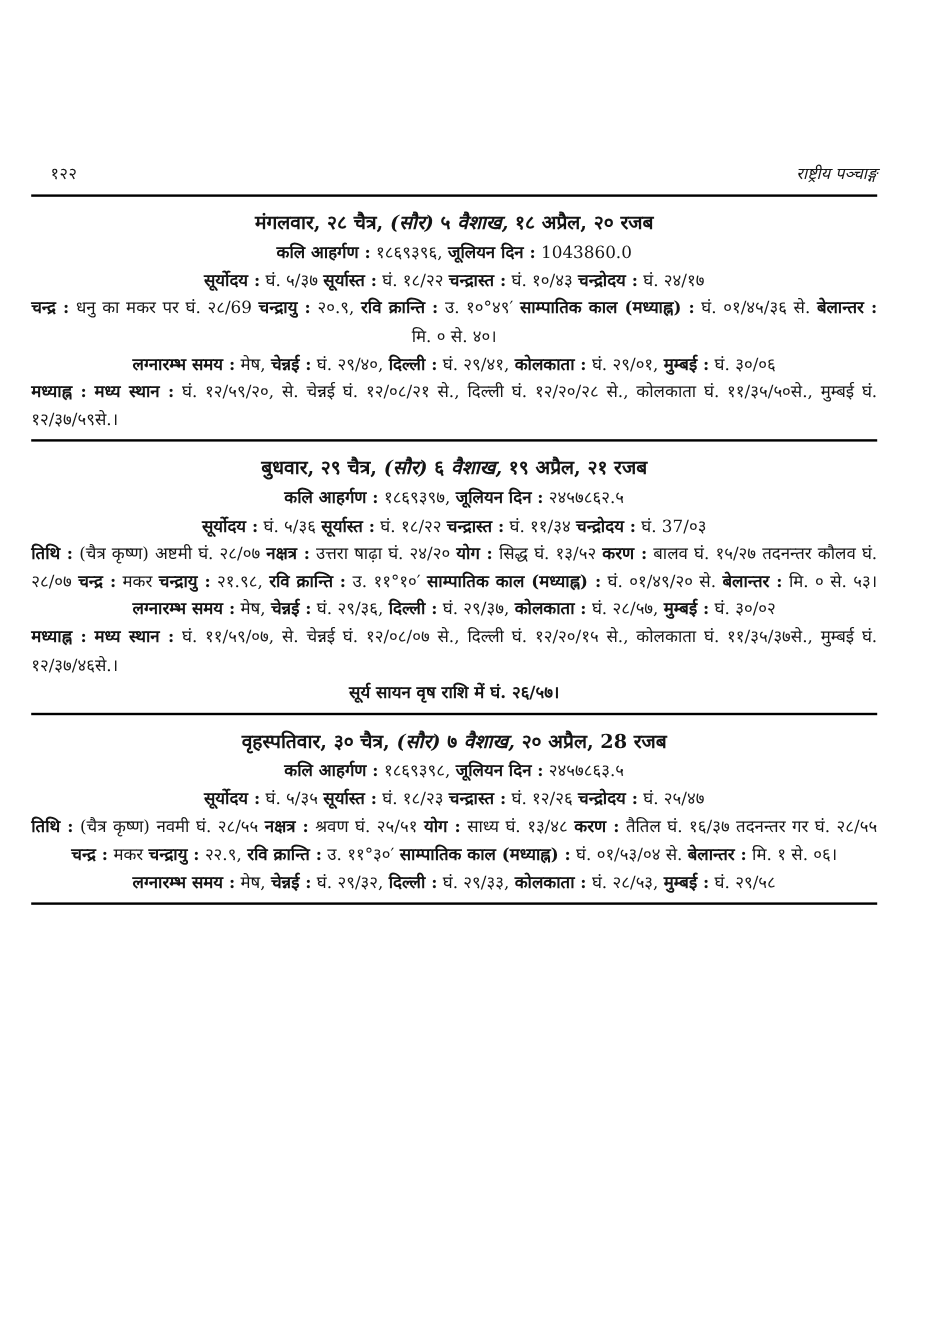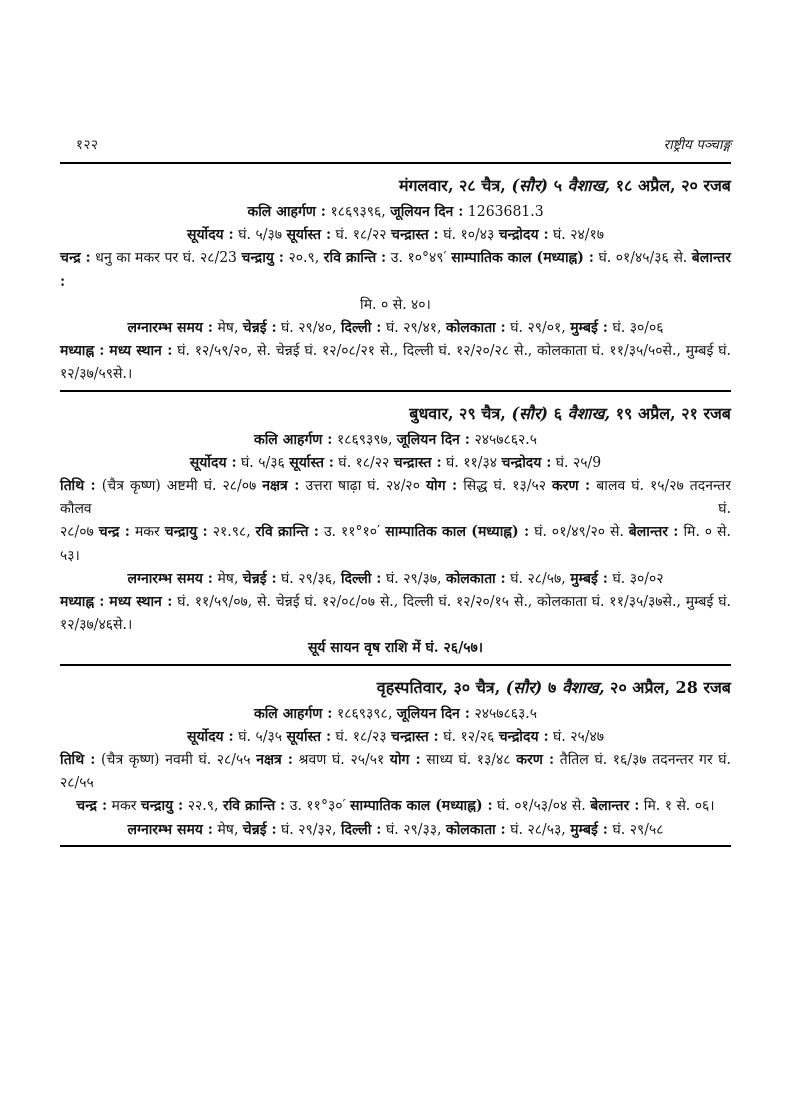--- a/index.html
+++ b/index.html
@@ -4,28 +4,28 @@
 <style>
   html,body{margin:0;padding:0;}
   body{
     width:791px;height:1119px;background:#ffffff;
     font-family:"DejaVu Serif","Liberation Serif",serif;
     color:#151515;
     -webkit-font-smoothing:antialiased;
   }
   .page{
     position:relative;width:791px;height:1119px;overflow:hidden;
-    box-sizing:border-box;padding:135px 60px 0 60px;background:#fff;
+    box-sizing:border-box;padding:135px 60px 0 26px;background:#fff;
   }
   .header-row{position:relative;height:22px;}
   .pagenum{position:absolute;left:16px;top:0;font-size:13.5px;letter-spacing:.5px;}
   .journal{display:block;text-align:right;font-style:italic;font-size:13.5px;}
   .rule{height:2px;background:#000;margin-top:5px;}
   .sec .title{
-    text-align:right;font-size:16px;font-weight:700;line-height:22px;
+    text-align:center;font-size:16px;font-weight:700;line-height:22px;
     margin-top:11px;margin-bottom:3px;
   }
   .ln{font-size:14px;line-height:23.2px;white-space:normal;}
   .al-c{text-align:center;}
   .al-l{text-align:center;}
   .al-j{text-align:justify;text-align-last:justify;}
   .s-b{font-weight:700;}
   .s-bi{font-weight:700;font-style:italic;}
   .s-n{font-weight:400;}
   .sec + .rule{margin-top:4px;}
@@ -35,32 +35,32 @@
 
 <div class="page">
   <div class="header-row">
     <span class="pagenum">१२२</span>
     <span class="journal">राष्ट्रीय पञ्चाङ्ग</span>
   </div>
   <div class="rule"></div>
   <div id="sections">
       <section class="sec">
         <div class="title"><span class="s-b">मंगलवार, २८ चैत्र, </span><span class="s-bi">(सौर)</span><span class="s-b"> ५ </span><span class="s-bi">वैशाख,</span><span class="s-b"> १८ अप्रैल, २० रजब</span></div>
-        <div class="ln al-c"><span class="s-b">कलि आहर्गण :</span><span class="s-n"> १८६९३९६, </span><span class="s-b">जूलियन दिन :</span><span class="s-n"> 1263681.3</span></div>
+        <div class="ln al-c"><span class="s-b">कलि आहर्गण :</span><span class="s-n"> १८६९३९६, </span><span class="s-b">जूलियन दिन :</span><span class="s-n"> 1043860.0</span></div>
         <div class="ln al-c"><span class="s-b">सूर्योदय :</span><span class="s-n"> घं. ५/३७ </span><span class="s-b">सूर्यास्त :</span><span class="s-n"> घं. १८/२२ </span><span class="s-b">चन्द्रास्त :</span><span class="s-n"> घं. १०/४३ </span><span class="s-b">चन्द्रोदय :</span><span class="s-n"> घं. २४/१७</span></div>
-        <div class="ln al-j"><span class="s-b">चन्द्र :</span><span class="s-n"> धनु का मकर पर घं. २८/23 </span><span class="s-b">चन्द्रायु :</span><span class="s-n"> २०.९, </span><span class="s-b">रवि क्रान्ति :</span><span class="s-n"> उ. १०°४९′ </span><span class="s-b">साम्पातिक काल (मध्याह्न) :</span><span class="s-n"> घं. ०१/४५/३६ से. </span><span class="s-b">बेलान्तर :</span></div>
+        <div class="ln al-j"><span class="s-b">चन्द्र :</span><span class="s-n"> धनु का मकर पर घं. २८/69 </span><span class="s-b">चन्द्रायु :</span><span class="s-n"> २०.९, </span><span class="s-b">रवि क्रान्ति :</span><span class="s-n"> उ. १०°४९′ </span><span class="s-b">साम्पातिक काल (मध्याह्न) :</span><span class="s-n"> घं. ०१/४५/३६ से. </span><span class="s-b">बेलान्तर :</span></div>
         <div class="ln al-l"><span class="s-n">मि. ० से. ४०।</span></div>
         <div class="ln al-c"><span class="s-b">लग्नारम्भ समय :</span><span class="s-n"> मेष, </span><span class="s-b">चेन्नई :</span><span class="s-n"> घं. २९/४०, </span><span class="s-b">दिल्ली :</span><span class="s-n"> घं. २९/४१, </span><span class="s-b">कोलकाता :</span><span class="s-n"> घं. २९/०१, </span><span class="s-b">मुम्बई :</span><span class="s-n"> घं. ३०/०६</span></div>
         <div class="ln al-j"><span class="s-b">मध्याह्न :</span><span class="s-n"> </span><span class="s-b">मध्य स्थान :</span><span class="s-n"> घं. १२/५९/२०, से. चेन्नई घं. १२/०८/२१ से., दिल्ली घं. १२/२०/२८ से., कोलकाता घं. ११/३५/५०से., मुम्बई घं. १२/३७/५९से.।</span></div>
       </section>
       <div class="rule"></div>
       <section class="sec">
         <div class="title"><span class="s-b">बुधवार, २९ चैत्र, </span><span class="s-bi">(सौर)</span><span class="s-b"> ६ </span><span class="s-bi">वैशाख,</span><span class="s-b"> १९ अप्रैल, २१ रजब</span></div>
         <div class="ln al-c"><span class="s-b">कलि आहर्गण :</span><span class="s-n"> १८६९३९७, </span><span class="s-b">जूलियन दिन :</span><span class="s-n"> २४५७८६२.५</span></div>
-        <div class="ln al-c"><span class="s-b">सूर्योदय :</span><span class="s-n"> घं. ५/३६ </span><span class="s-b">सूर्यास्त :</span><span class="s-n"> घं. १८/२२ </span><span class="s-b">चन्द्रास्त :</span><span class="s-n"> घं. ११/३४ </span><span class="s-b">चन्द्रोदय :</span><span class="s-n"> घं. २५/9</span></div>
+        <div class="ln al-c"><span class="s-b">सूर्योदय :</span><span class="s-n"> घं. ५/३६ </span><span class="s-b">सूर्यास्त :</span><span class="s-n"> घं. १८/२२ </span><span class="s-b">चन्द्रास्त :</span><span class="s-n"> घं. ११/३४ </span><span class="s-b">चन्द्रोदय :</span><span class="s-n"> घं. 37/०३</span></div>
         <div class="ln al-j"><span class="s-b">तिथि :</span><span class="s-n"> (चैत्र कृष्ण) अष्टमी घं. २८/०७ </span><span class="s-b">नक्षत्र :</span><span class="s-n"> उत्तरा षाढ़ा घं. २४/२० </span><span class="s-b">योग :</span><span class="s-n"> सिद्ध घं. १३/५२ </span><span class="s-b">करण :</span><span class="s-n"> बालव घं. १५/२७ तदनन्तर कौलव घं.</span></div>
         <div class="ln al-j"><span class="s-n">२८/०७  </span><span class="s-b">चन्द्र :</span><span class="s-n"> मकर </span><span class="s-b">चन्द्रायु :</span><span class="s-n"> २१.९८, </span><span class="s-b">रवि क्रान्ति :</span><span class="s-n"> उ. ११°१०′ </span><span class="s-b">साम्पातिक काल (मध्याह्न) :</span><span class="s-n"> घं. ०१/४९/२० से. </span><span class="s-b">बेलान्तर :</span><span class="s-n"> मि. ० से. ५३।</span></div>
         <div class="ln al-c"><span class="s-b">लग्नारम्भ समय :</span><span class="s-n"> मेष, </span><span class="s-b">चेन्नई :</span><span class="s-n"> घं. २९/३६, </span><span class="s-b">दिल्ली :</span><span class="s-n"> घं. २९/३७, </span><span class="s-b">कोलकाता :</span><span class="s-n"> घं. २८/५७, </span><span class="s-b">मुम्बई :</span><span class="s-n"> घं. ३०/०२</span></div>
         <div class="ln al-j"><span class="s-b">मध्याह्न :</span><span class="s-n"> </span><span class="s-b">मध्य स्थान :</span><span class="s-n"> घं. ११/५९/०७, से. चेन्नई घं. १२/०८/०७ से., दिल्ली घं. १२/२०/१५ से., कोलकाता घं. ११/३५/३७से., मुम्बई घं. १२/३७/४६से.।</span></div>
         <div class="ln al-c"><span class="s-b">सूर्य सायन वृष राशि में घं. २६/५७।</span></div>
       </section>
       <div class="rule"></div>
       <section class="sec">
         <div class="title"><span class="s-b">वृहस्पतिवार, ३० चैत्र, </span><span class="s-bi">(सौर)</span><span class="s-b"> ७ </span><span class="s-bi">वैशाख,</span><span class="s-b"> २० अप्रैल, 28 रजब</span></div>
         <div class="ln al-c"><span class="s-b">कलि आहर्गण :</span><span class="s-n"> १८६९३९८, </span><span class="s-b">जूलियन दिन :</span><span class="s-n"> २४५७८६३.५</span></div>

